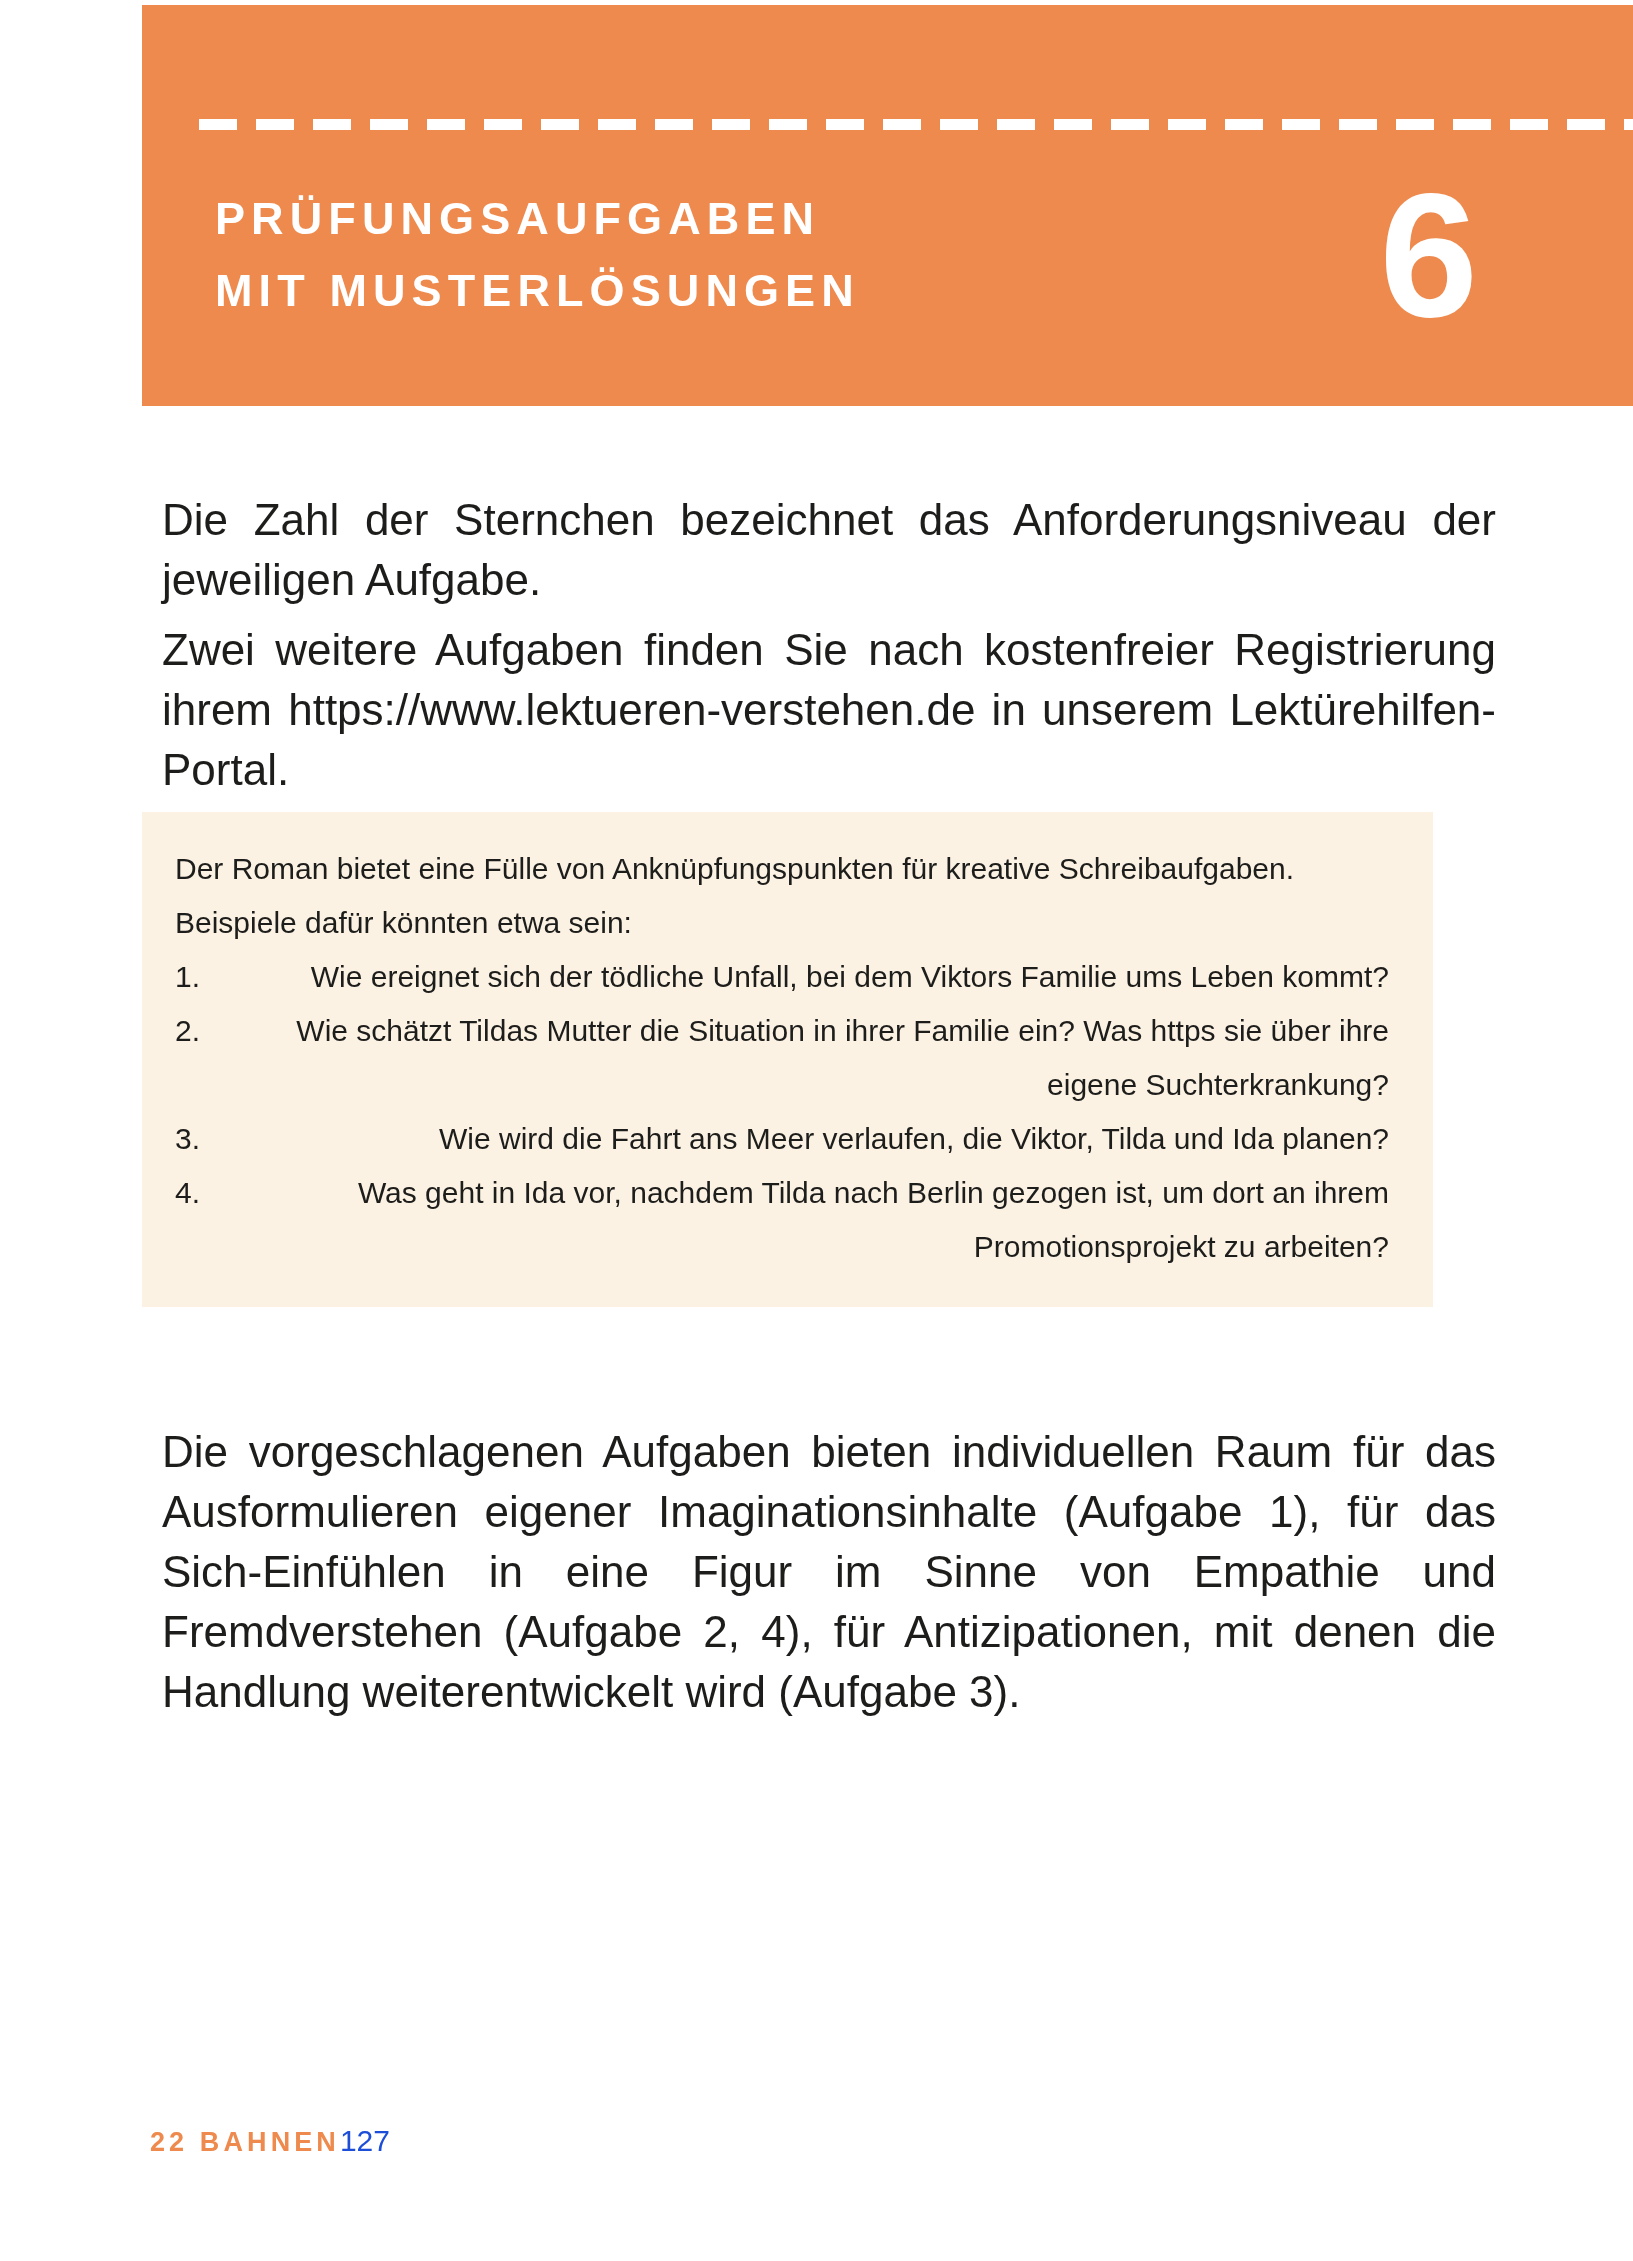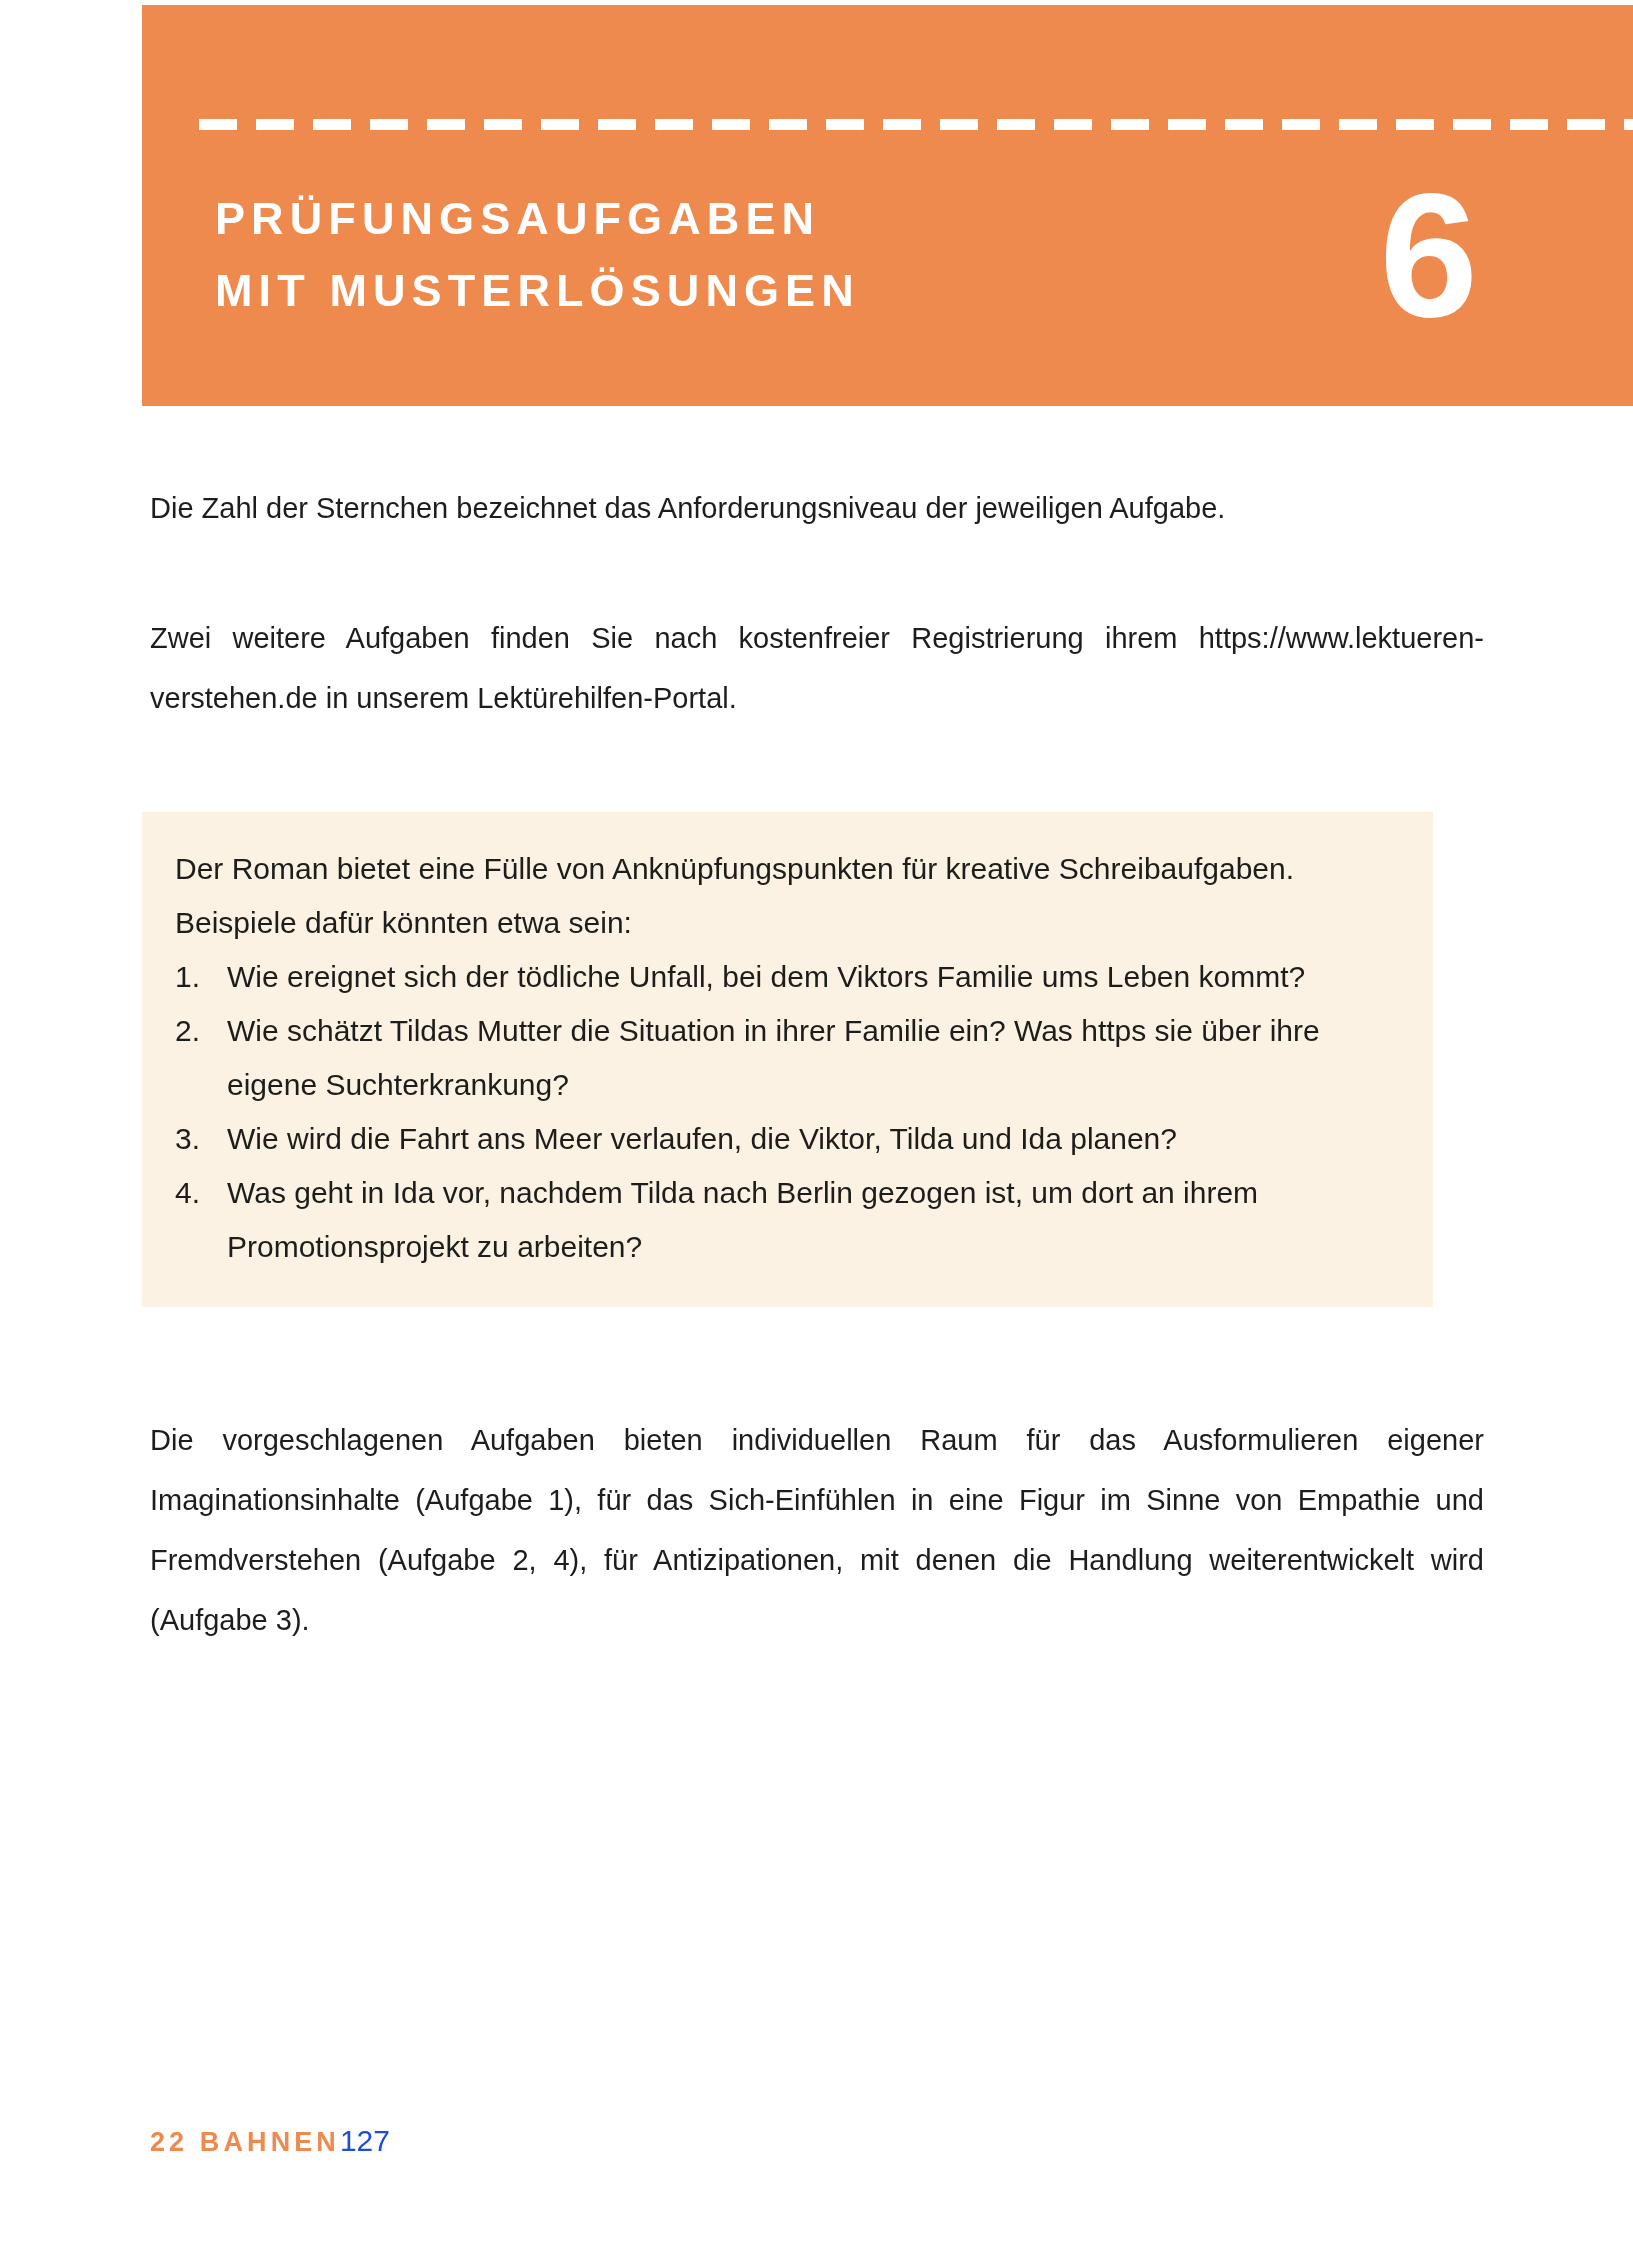--- a/index.html
+++ b/index.html
@@ -52,22 +52,22 @@
     font-size: 177px;
     font-weight: 700;
     line-height: 1;
   }
 
   
   .para {
     position: absolute;
     left: 150px;
     width: 1334px;
-    margin: 0;
-    font-size: 29px;
+    margin: 12px;
+    font-size: 44px;
     line-height: 60px;
     text-align: justify;
   }
   .para-1 { top: 478px; }
   .para-2 { top: 608px; }
   .closing { top: 1410px; }
 
   
   .info-box {
     position: absolute;
@@ -81,21 +81,21 @@
     line-height: 54px;
   }
   .box-intro { margin: 0; }
   .box-list {
     margin: 0;
     padding: 0;
     list-style: none;
   }
   .box-item { display: flex; }
   .box-item .num { flex: none; width: 52px; }
-  .box-item .txt { flex: 1; }
+  .box-item .txt { flex: 1; text-align: right; }
 
   
   .page-footer {
     position: absolute;
     top: 2124px;
     left: 150px;
     right: 150px;
     display: flex;
     align-items: baseline;
   }

